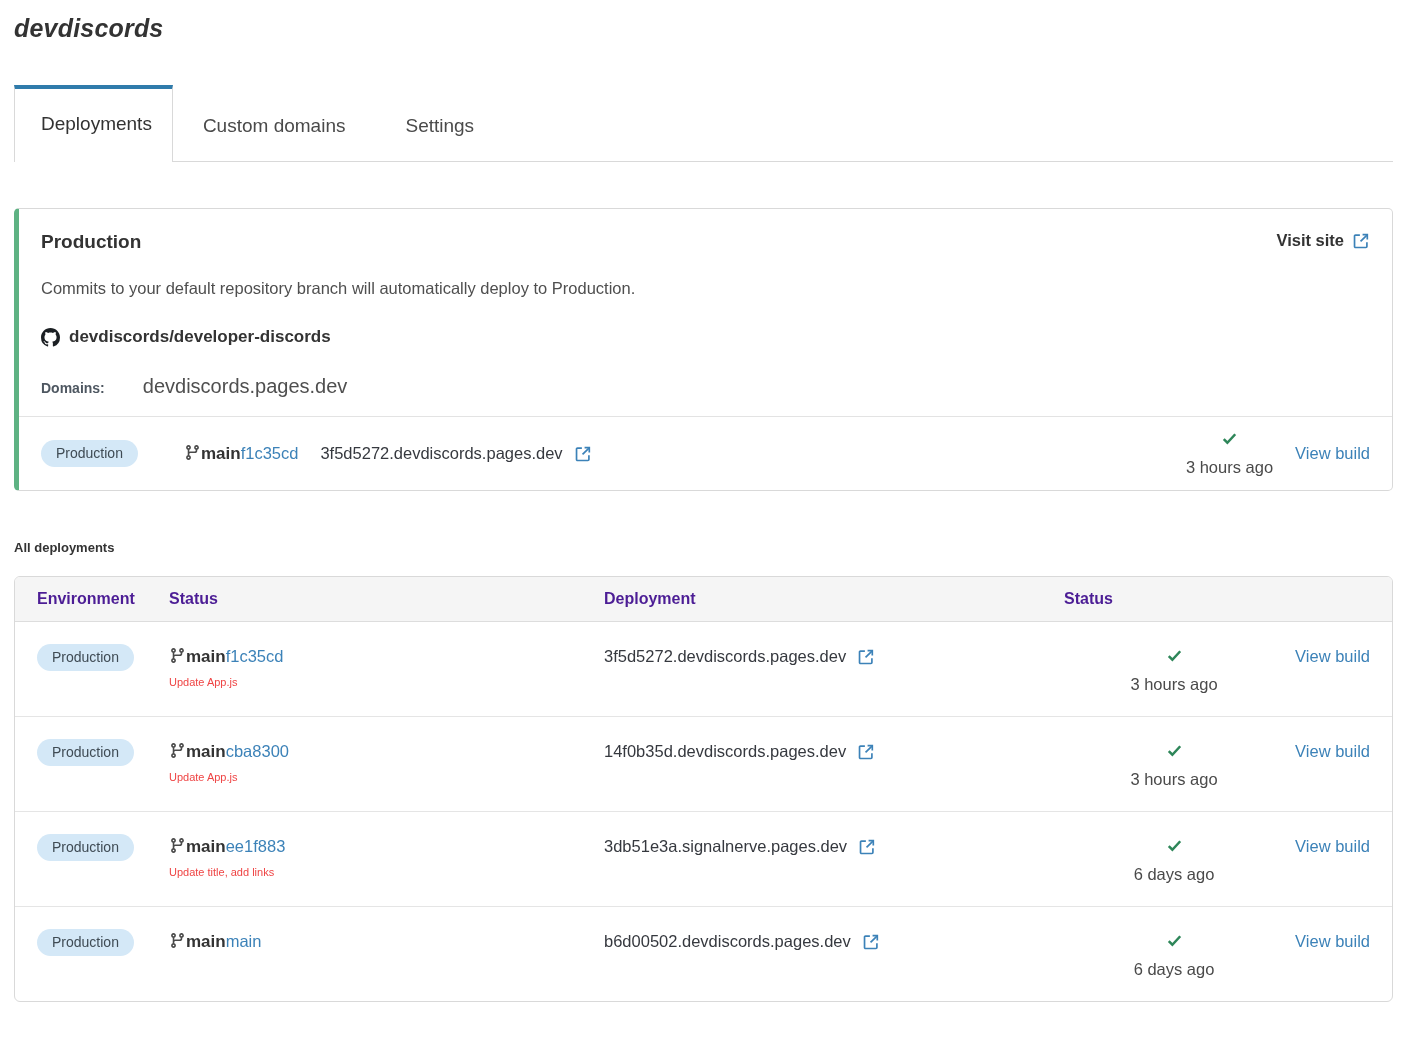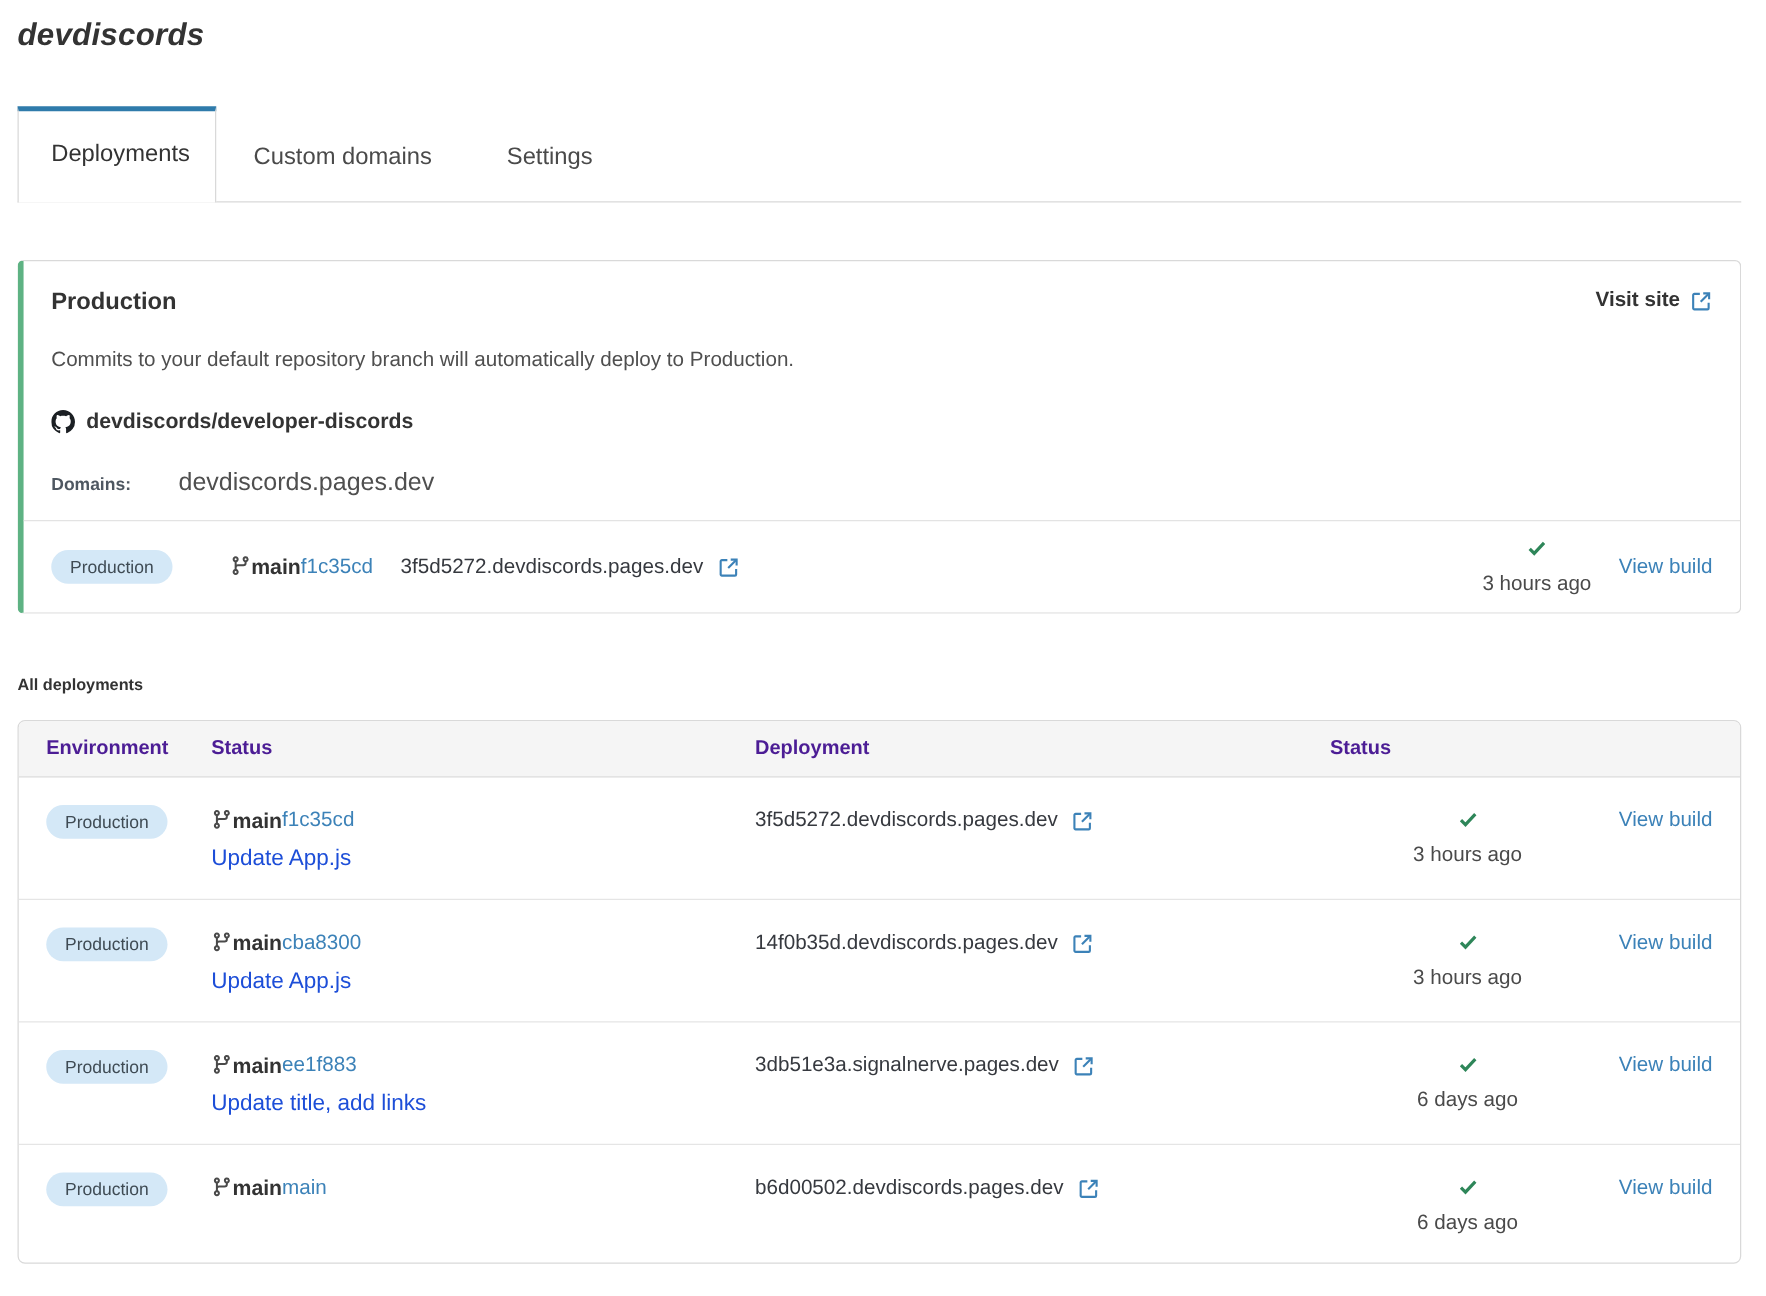--- a/index.html
+++ b/index.html
@@ -94,21 +94,21 @@
   .t-grid { display: grid; grid-template-columns: 132px 435px 460px 220px 1fr; align-items: start; }
   .t-head {
     background: #f5f5f5;
     border-bottom: 1px solid #ddd;
     padding: 13px 22px;
     align-items: center;
   }
   .t-head .th { font-size: 16px; font-weight: 700; color: #4c1d95; }
   .t-row { padding: 25px 22px 22px; border-bottom: 1px solid #e5e5e5; }
   .t-row:last-child { border-bottom: none; }
-  .commit-msg { margin-top: 9px; font-size: 18px; color: #1d4ed8; }
+  .commit-msg { margin-top: 9px; font-size: 11px; color: #ef4444; }
   .cell-view { text-align: right; }
   .t-row .badge { position: relative; top: -3px; }
 </style>
 </head>
 <body>
 
 <svg width="0" height="0" style="position:absolute">
   <defs>
     <g id="i-ext">
       <path d="M13.25 9v3.9a.85.85 0 0 1-.85.85H3.1a.85.85 0 0 1-.85-.85V3.6a.85.85 0 0 1 .85-.85H7" fill="none" stroke="currentColor" stroke-width="1.5"></path>

